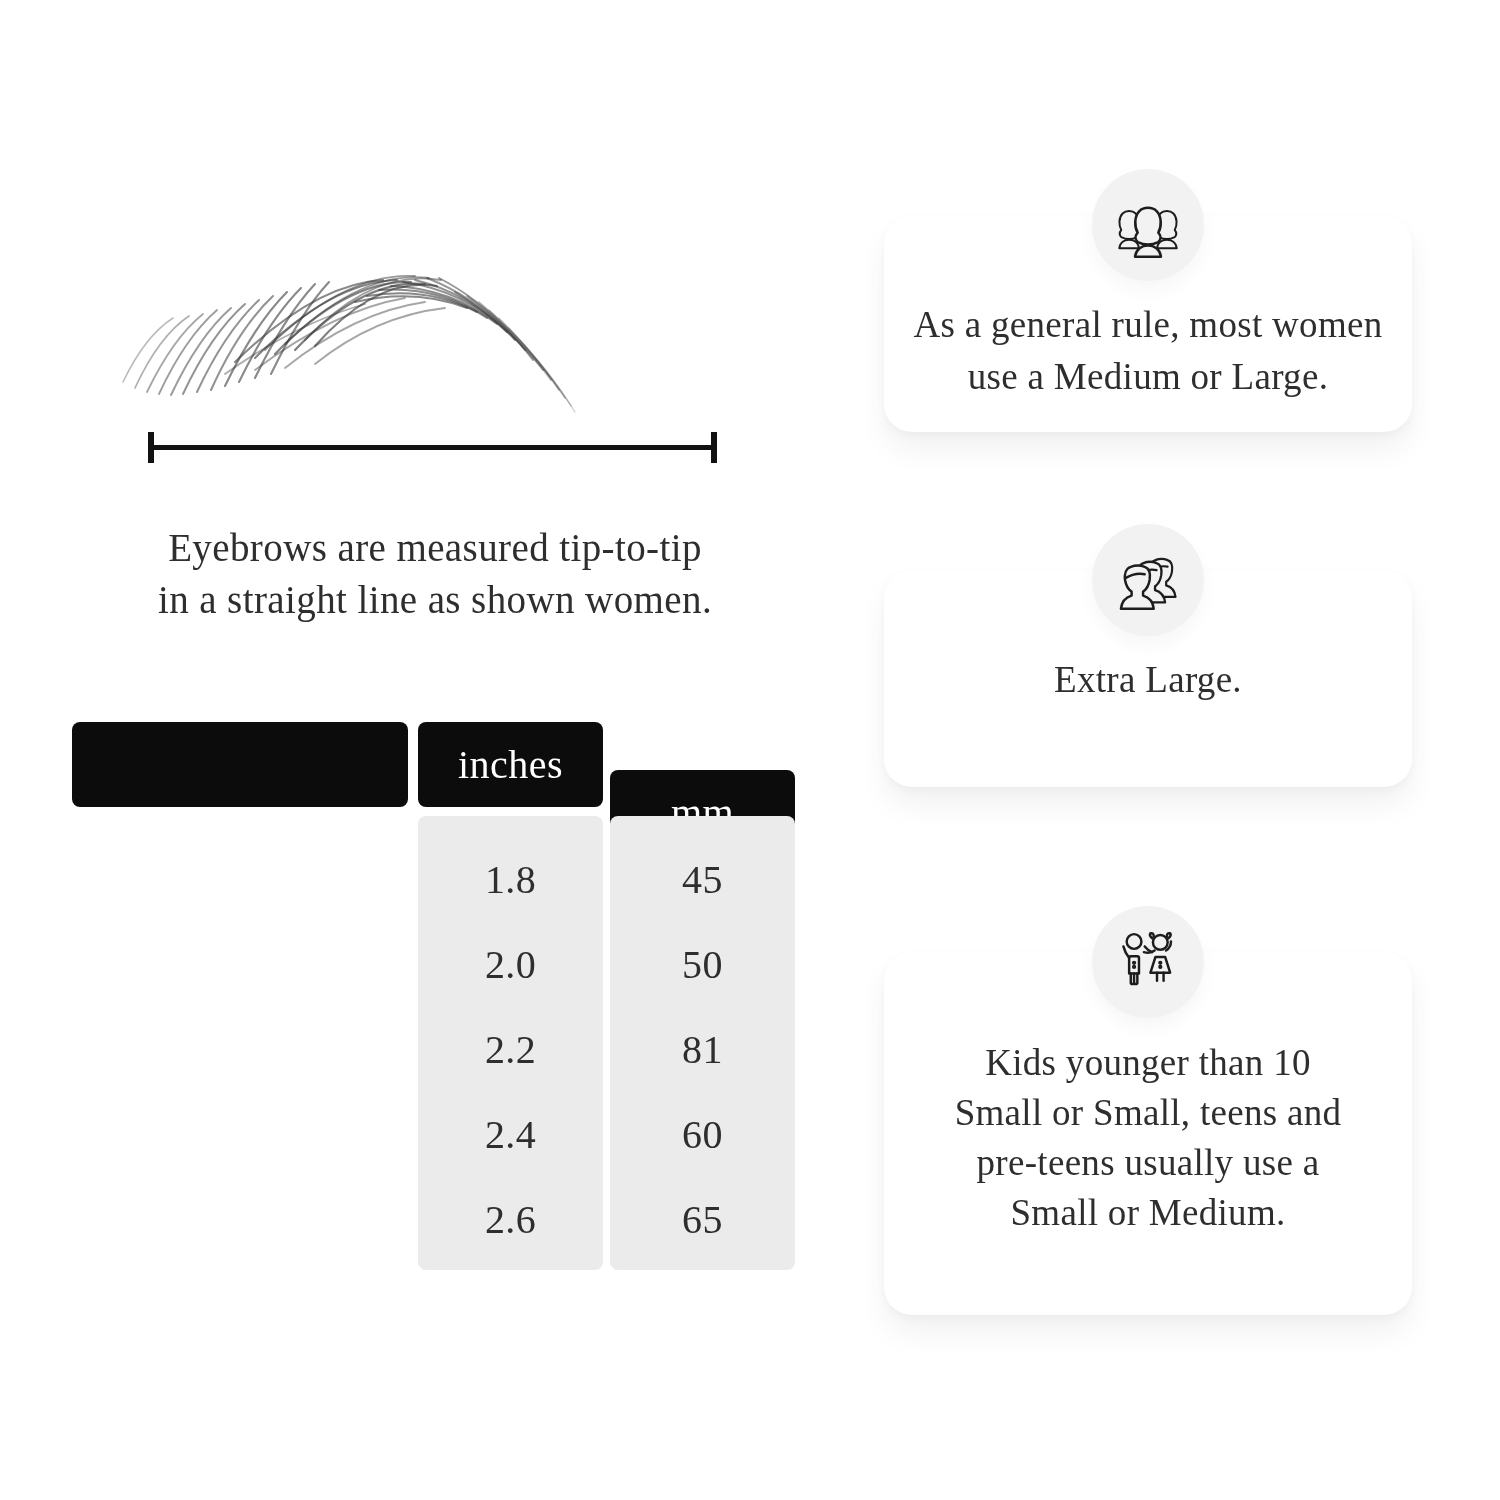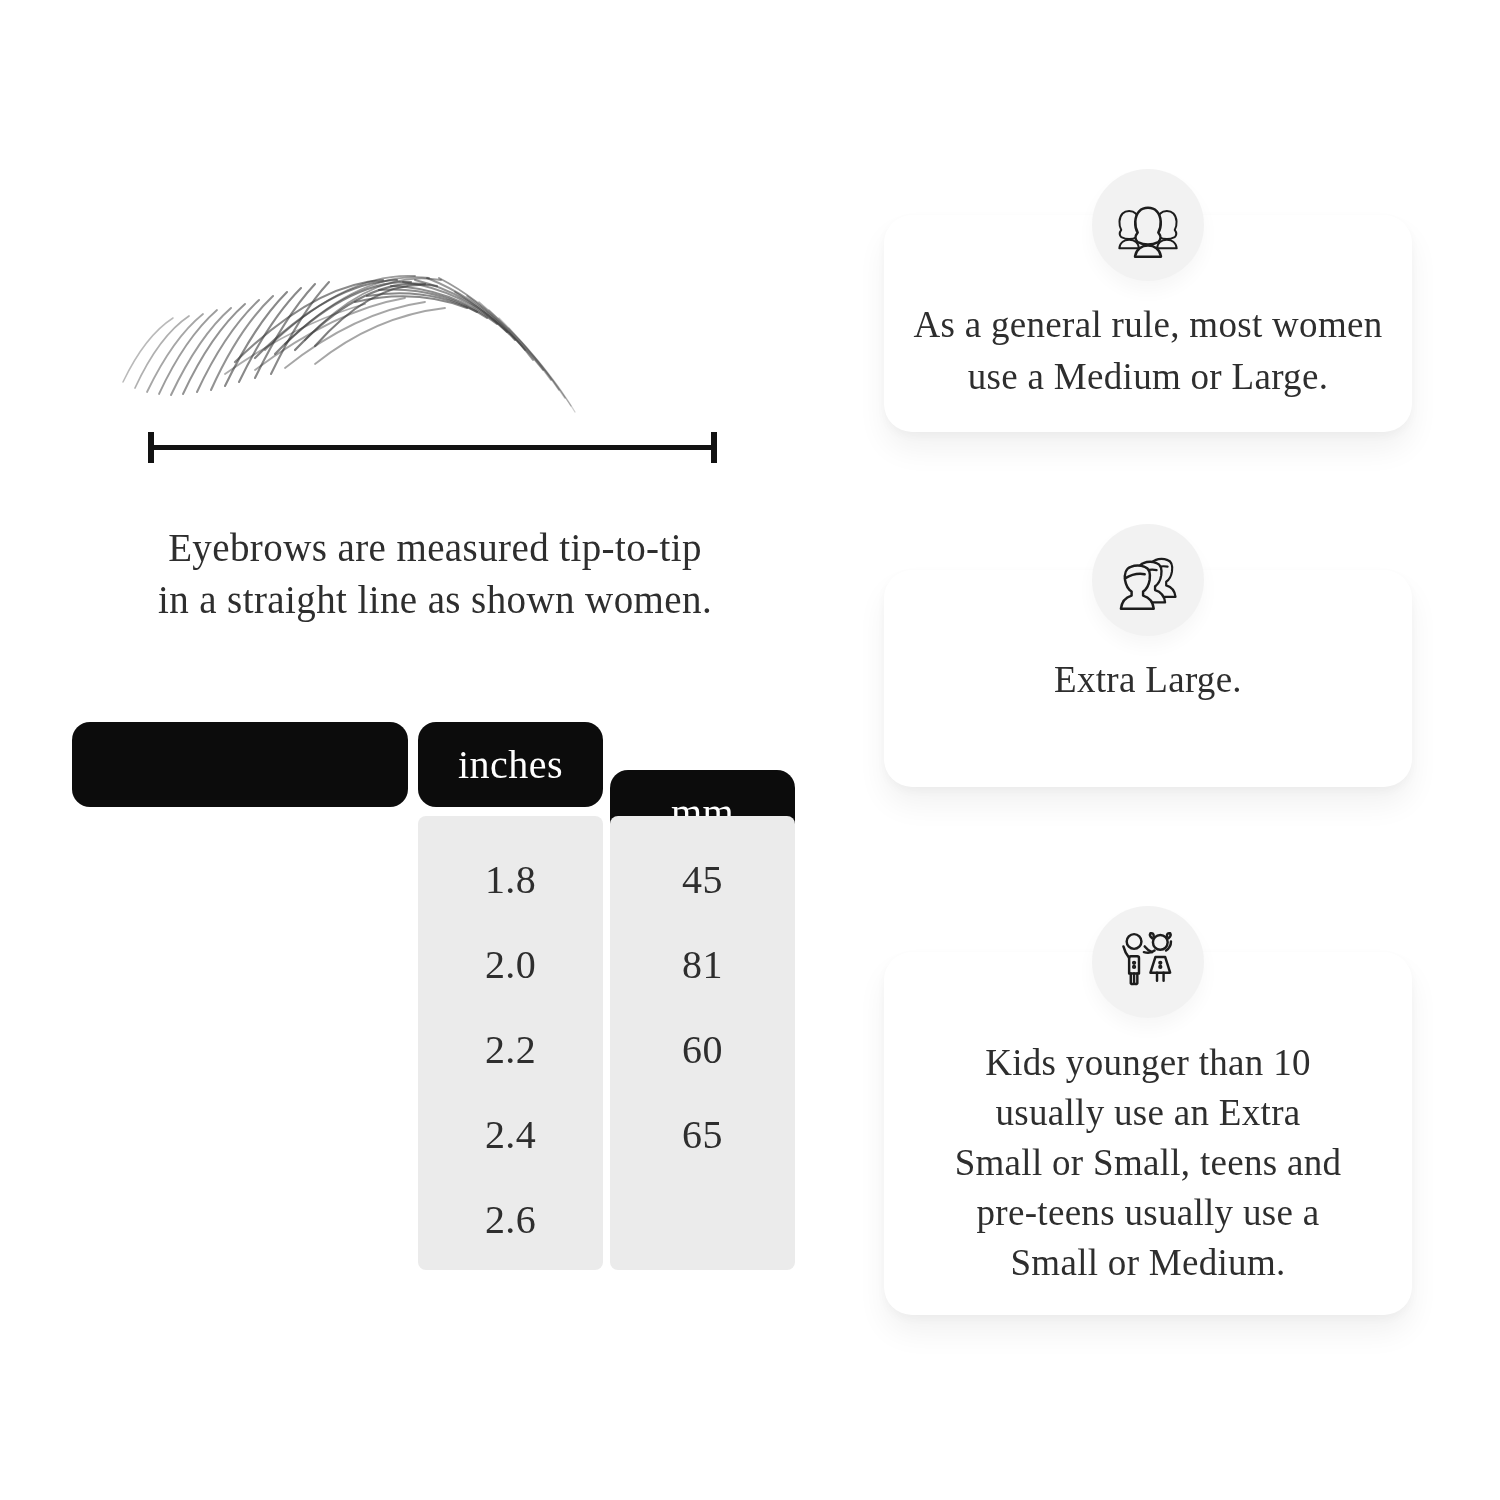--- a/index.html
+++ b/index.html
@@ -11,21 +11,21 @@
   .eyebrow-svg{position:absolute;left:115px;top:232px;width:470px;height:195px;}
   .measure-line{position:absolute;left:150px;top:445px;width:565px;height:5px;background:#121212;}
   .measure-cap{position:absolute;top:432px;width:6px;height:31px;background:#121212;}
   .cap-left{left:148px;}
   .cap-right{left:711px;}
   .caption{
     position:absolute;left:55px;top:522px;width:760px;text-align:center;
     font-size:39px;line-height:52px;color:#2e2e2e;letter-spacing:.4px;
   }
   
-  .th{position:absolute;top:722px;height:85px;background:#0c0c0c;border-radius:18px;
+  .th{position:absolute;top:722px;height:85px;background:#0c0c0c;border-radius:8px;
       display:flex;align-items:center;justify-content:center;color:#ffffff;font-size:40px;letter-spacing:.5px;}
   .th1{left:72px;width:336px;}
   .th2{left:418px;width:185px;}
   .th3{left:610px;width:185px;margin-top:48px;}
   .tb{position:absolute;top:816px;height:454px;background:#ebebeb;border-radius:8px;
       display:flex;flex-direction:column;padding-top:21px;box-sizing:border-box;}
   .tb1{left:72px;width:336px;}
   .tb2{left:418px;width:185px;}
   .tb3{left:610px;width:185px;}
   .cell{height:85px;display:flex;align-items:center;font-size:40px;letter-spacing:.4px;color:#2e2e2e;}
@@ -116,20 +116,21 @@
   <div class="tb tb2">
     <div class="cell">1.8</div>
     <div class="cell">2.0</div>
     <div class="cell">2.2</div>
     <div class="cell">2.4</div>
     <div class="cell">2.6</div>
   </div>
 
   <div class="tb tb3">
     <div class="cell">45</div>
+    <div class="cell">50</div>
     <div class="cell">81</div>
     <div class="cell">60</div>
     <div class="cell">65</div>
   </div>
 
   <div class="card card1">
     <div class="icon-circle">
       <svg viewBox="0 0 100 100" xmlns="http://www.w3.org/2000/svg">
         <defs>
           <g id="woman">
@@ -184,19 +185,18 @@
           <path d="M72,36 Q78,32 78,25"></path>
           <path d="M59,44 L71,44 L77,63 L53,63 Z"></path>
           <path d="M61,63 L61,73"></path>
           <path d="M69,63 L69,73"></path>
           <circle cx="65" cy="51" r="1.1" fill="#1d1d1d"></circle>
           <circle cx="65" cy="56" r="1.1" fill="#1d1d1d"></circle>
         </g>
       </svg>
     </div>
     <div class="card-line">Kids younger than 10</div>
-    <div class="card-line">usually use an Extra</div>
     <div class="card-line">Small or Small, teens and</div>
     <div class="card-line">pre-teens usually use a</div>
     <div class="card-line">Small or Medium.</div>
   </div>
 
 </div>
 
 </body></html>

